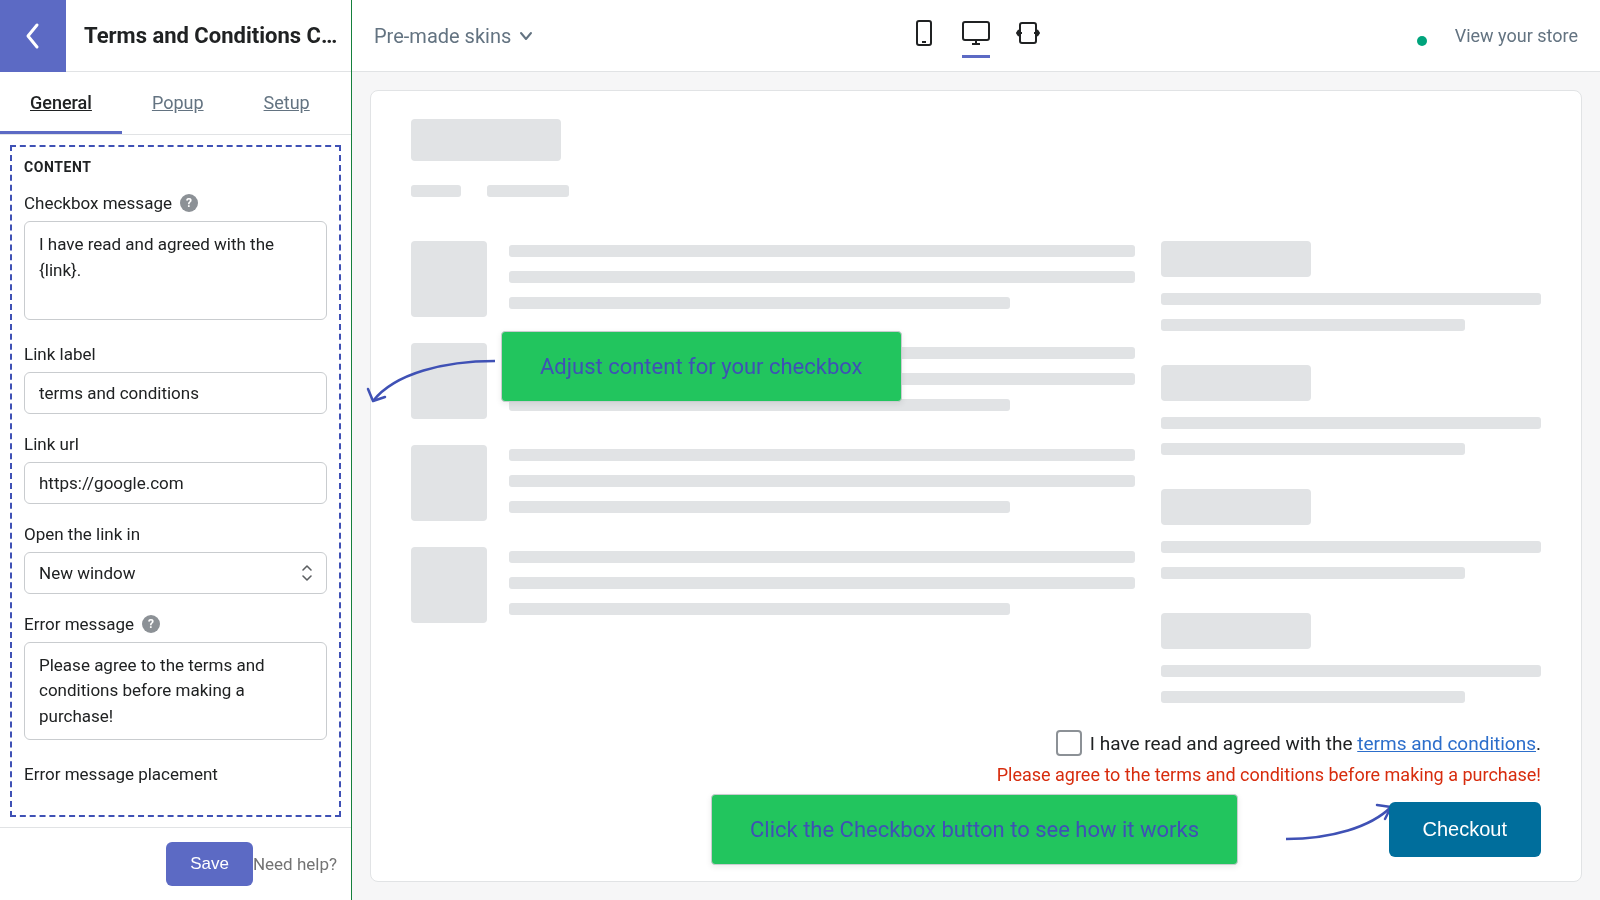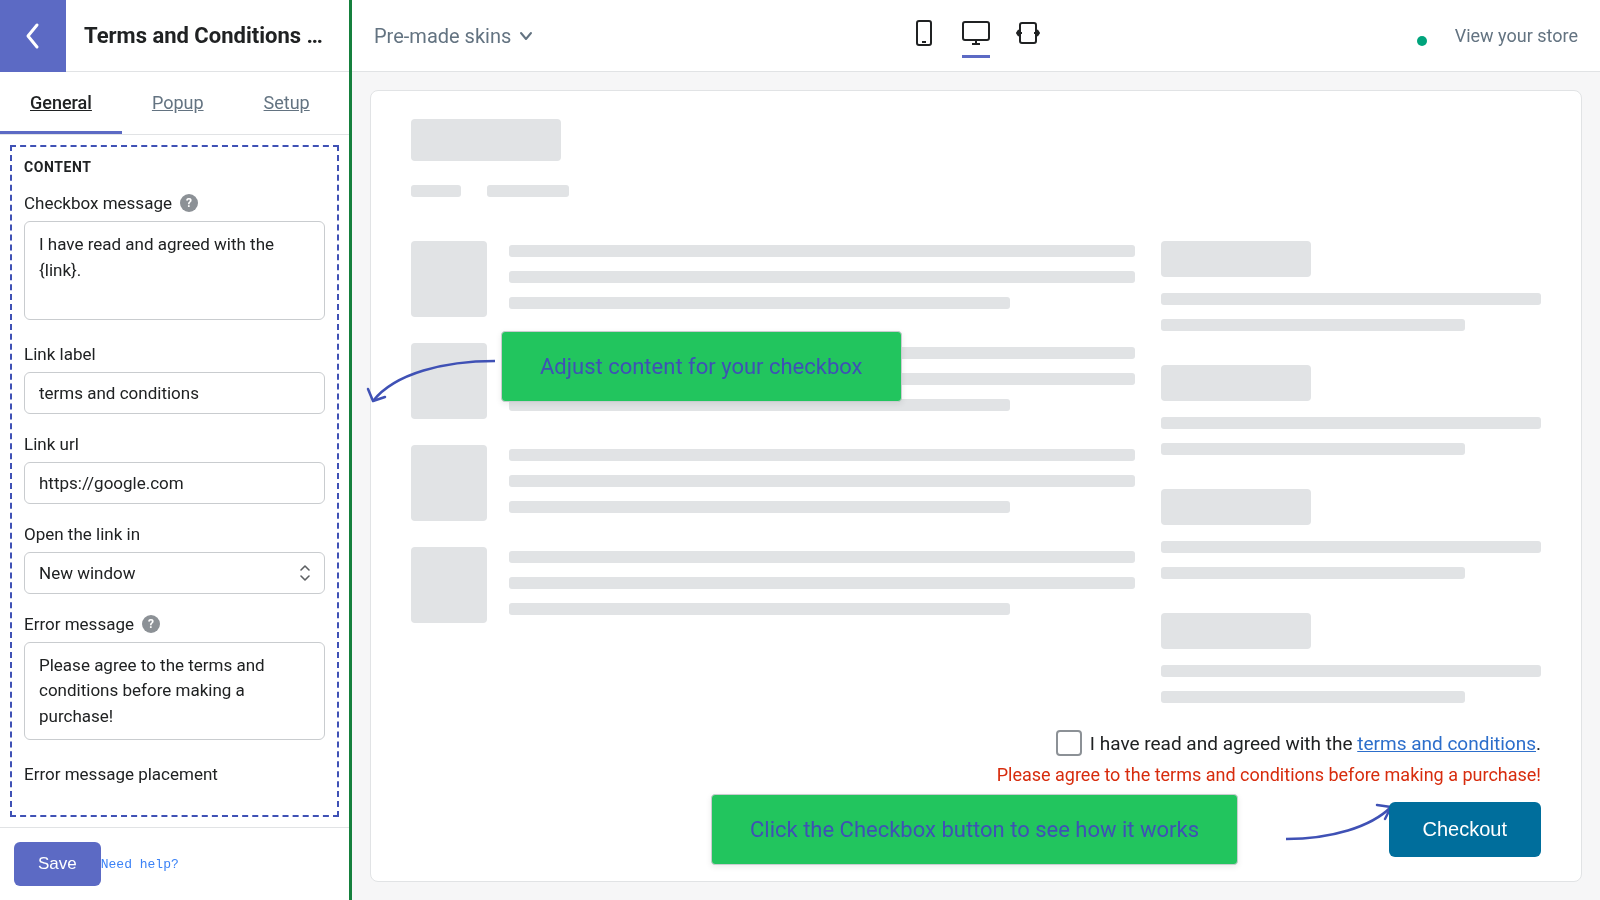--- a/index.html
+++ b/index.html
@@ -12,21 +12,21 @@
     overflow: hidden;
   }
   .app { display: flex; width: 1600px; height: 900px; }
 
   
   .sidebar {
     width: 352px;
     display: flex;
     flex-direction: column;
     background: #fff;
-    border-right: 3px solid #15803d;
+    border-right: 1px solid #15803d;
   }
   .sidebar-header {
     display: flex;
     align-items: center;
     height: 72px;
     border-bottom: 1px solid #e1e3e5;
   }
   .back-btn {
     width: 66px;
     height: 72px;
@@ -116,39 +116,38 @@
     position: absolute;
     right: 14px;
     top: 50%;
     transform: translateY(-50%);
     pointer-events: none;
   }
 
   .sidebar-footer {
     display: flex;
     align-items: center;
-    justify-content: flex-start;
+    justify-content: flex-end;
     padding: 14px;
     border-top: 1px solid #e1e3e5;
   }
   .save-btn {
     background: #5c6ac4;
     color: #fff;
     border: none;
     border-radius: 6px;
     padding: 12px 24px;
     font-size: 17px;
     cursor: pointer;
   }
   .help-link {
-    color: #3b82f6;
-    font-size: 13px;
+    color: #737373;
+    font-size: 17px;
     text-decoration: none;
     cursor: pointer;
-    font-family: Liberation Mono, monospace;
   }
 
   
   .main {
     flex: 1;
     display: flex;
     flex-direction: column;
   }
   .topbar {
     height: 72px;

